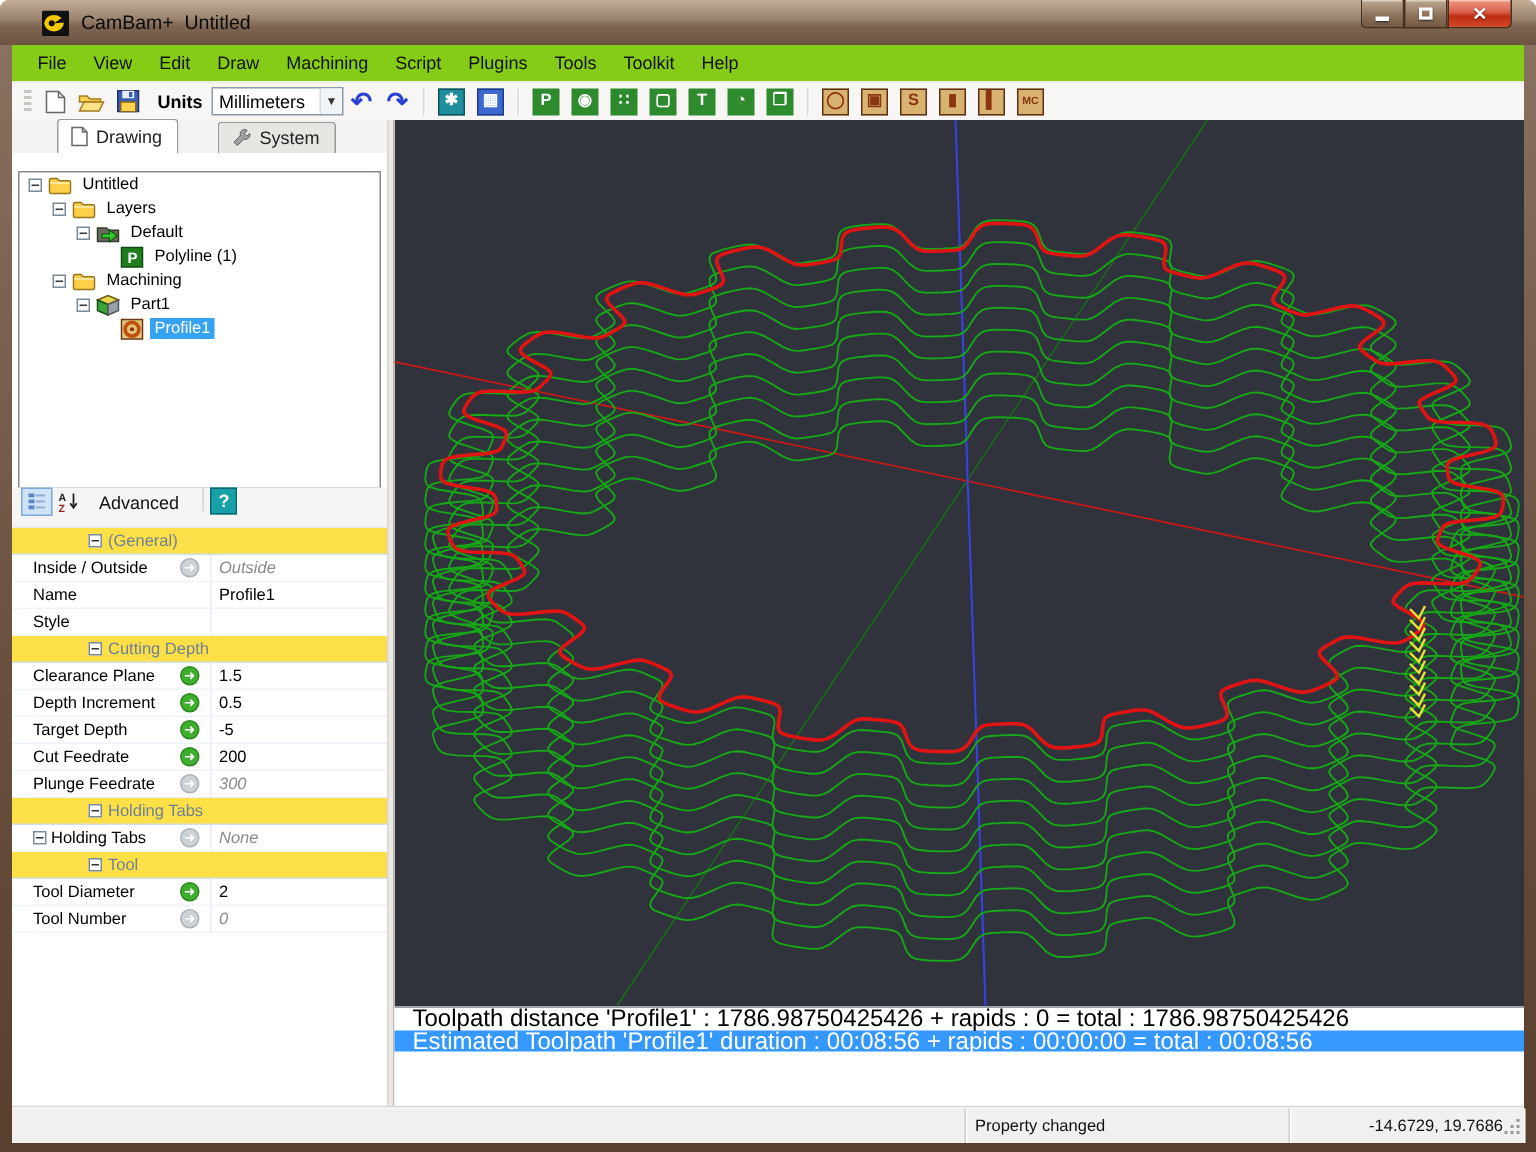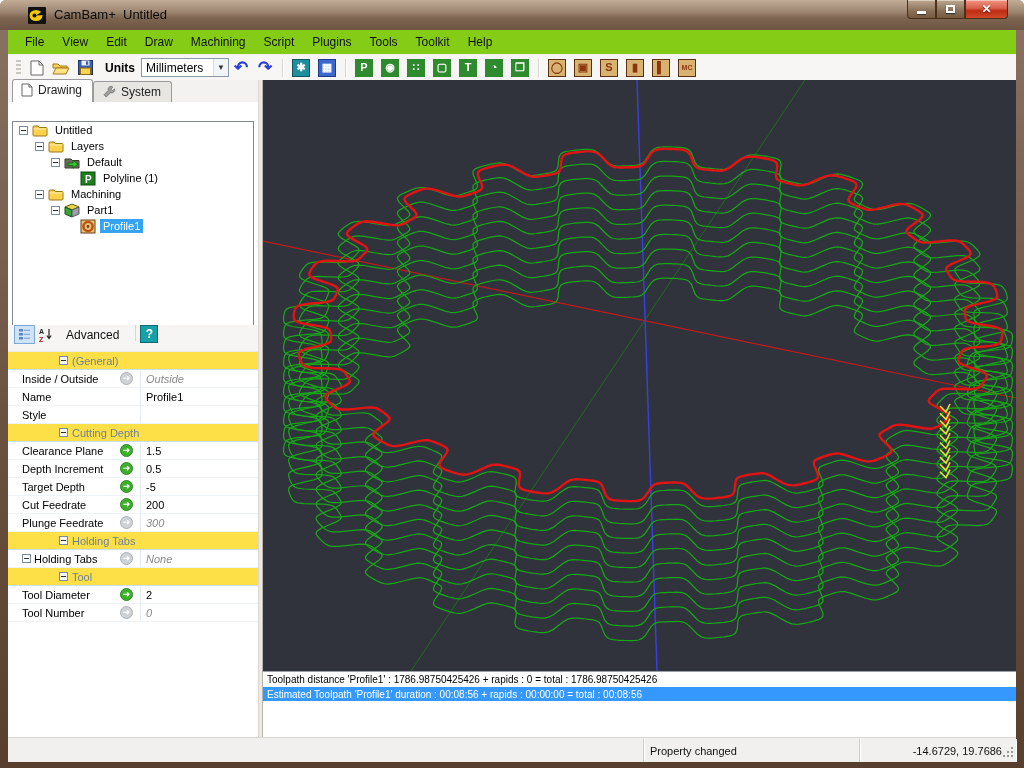--- a/index.html
+++ b/index.html
@@ -41,25 +41,25 @@
   .tool-blue   { background:#3a68cf; border:1px solid #1c3a86; }
   .tool-brown  { background:#d8b271; border:1px solid #5e2f12; color:#8a3510; }
   .tool-brown.small { font-size:7px; }
   
   .content { display:flex; height:657px; }
   .left-panel { width:250px; background:#fff; position:relative; }
   .splitter { width:5px; background:#ece9e4; border-left:1px solid #d9d6d0; border-right:1px solid #b8b5b0; }
   .right-pane { width:753px; display:flex; flex-direction:column; background:#fff; }
   
   .tabbar { height:23px; display:flex; align-items:flex-end; padding-left:4px; background:#f3f2f0; border-bottom:1px solid #ffffff; }
-  .tab { display:flex; align-items:flex-start; gap:5px; font-size:12px; padding:3px 10px 4px 8px;
-         border:1px solid #9a9a9a; border-bottom:none; border-radius:3px 3px 0 0; background:#e8e6e2; color:#222; height:21px; }
+  .tab { display:flex; align-items:center; gap:5px; font-size:12px; padding:3px 10px 4px 8px;
+         border:1px solid #9a9a9a; border-bottom:none; border-radius:3px 3px 0 0; background:#e8e6e2; color:#222; height:21px;margin-left:26px; }
   .tab.active { background:#fff; height:23px; position:relative; z-index:2; }
   
-  .treebox { position:absolute; left:4px; top:41px; width:242px; height:212px; background:#fff; border:1px solid #828790; overflow:hidden; }
+  .treebox { position:absolute; left:4px; top:34px; width:242px; height:212px; background:#fff; border:1px solid #828790; overflow:hidden; }
   .tree-row { display:flex; align-items:center; height:16px; font-size:11px; color:#000; white-space:nowrap; }
   .expander { width:9px; height:9px; border:1px solid #7a8a99; background:#fff; position:relative; flex:none; margin-right:4px; }
   .expander::after { content:""; position:absolute; left:1px; top:3px; width:5px; height:1px; background:#333; }
   .tree-icon { width:16px; height:15px; flex:none; margin-right:4px; }
   .tree-label { padding:1px 3px; }
   .tree-label.selected { background:#35a2f2; color:#fff; }
   
   .prop-header { position:absolute; left:0; top:245px; width:250px; height:27px; background:#f6f5f4;
                  display:flex; padding-left:6px; border-bottom:1px solid #eceae8; }
   .ph-btn { height:19px; display:flex; align-items:center; justify-content:center; margin-right:4px; }
@@ -80,21 +80,21 @@
   .p-value.dim { color:#8a8a8a; font-style:italic; }
   .circ { width:13px; height:13px; border-radius:50%; display:flex; align-items:center; justify-content:center;
           color:#fff; font-size:9px; line-height:1; }
   .circ.green { background:#3fae2e; border:1px solid #2a8a1e; }
   .circ.gray  { background:#cdd2d6; border:1px solid #aab2b8; }
   
   .viewport-wrap { height:591px; position:relative; }
   .viewport-wrap svg { display:block; }
   
   .log { height:30px; border-top:1px solid #9aa0a8; }
-  .log-line { height:15px; font-size:10px; padding-left:4px; white-space:nowrap; display:flex; align-items:center; color:#000; background:#fff; }
+  .log-line { height:15px; font-size:16px; padding-left:12px; white-space:nowrap; display:flex; align-items:center; color:#000; background:#fff; }
   .log-line.selected { background:#3598fd; color:#fff; }
   .log-filler { flex:1; background:#fff; }
   
   .statusbar { height:25px; background:#f1f0ef; border-top:1px solid #d9d6d2; display:flex; align-items:stretch; padding-top:1px; }
   .sb-pane { border-right:1px solid #cfccc7; box-shadow:1px 0 0 #fff; display:flex; align-items:center; font-size:11px; color:#111; }
   .sb1 { flex:1; }
   .sb2 { width:216px; padding-left:6px; }
   .sb3 { width:156px; justify-content:flex-end; padding-right:14px; border-right:none; position:relative; }
   .grip-corner { position:absolute; right:1px; bottom:1px; }
 </style>

